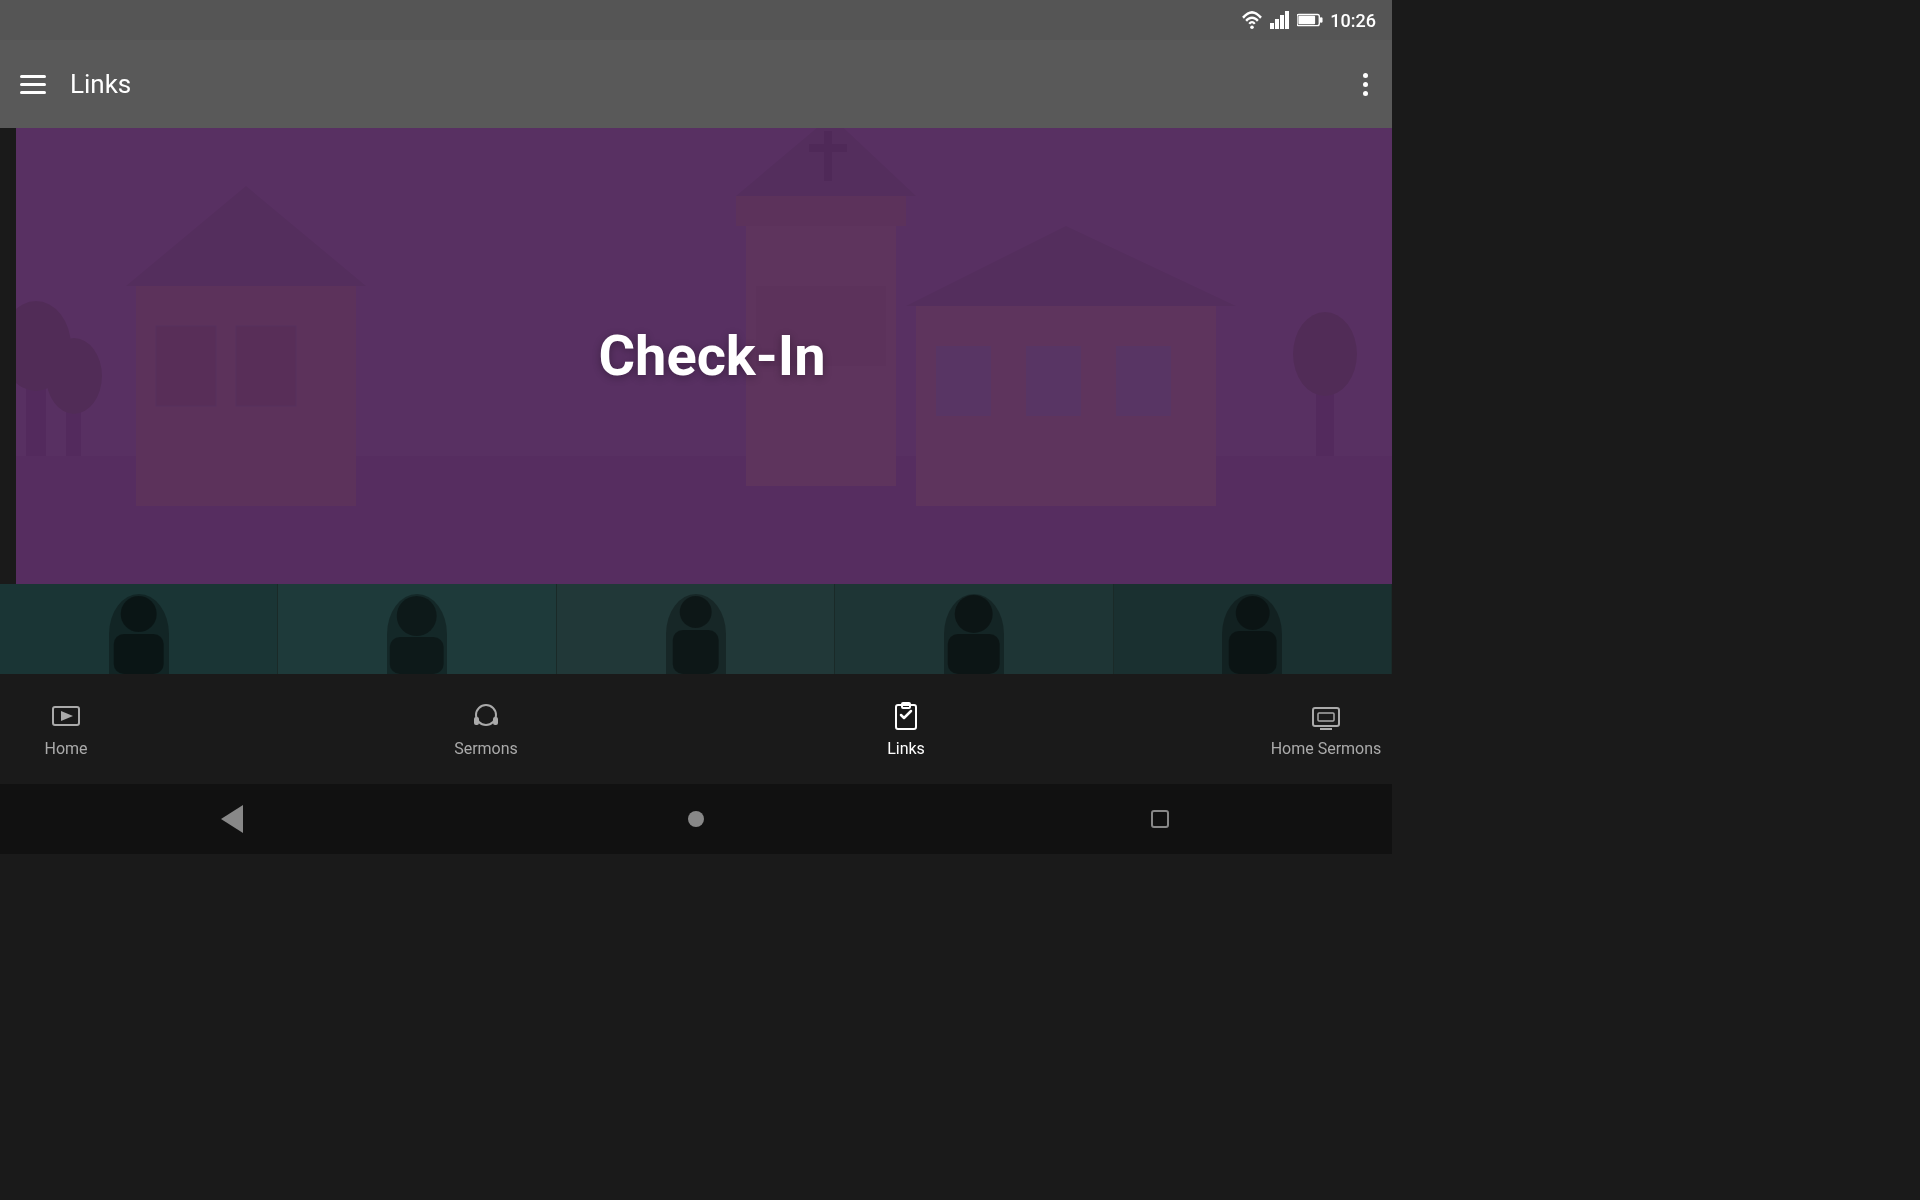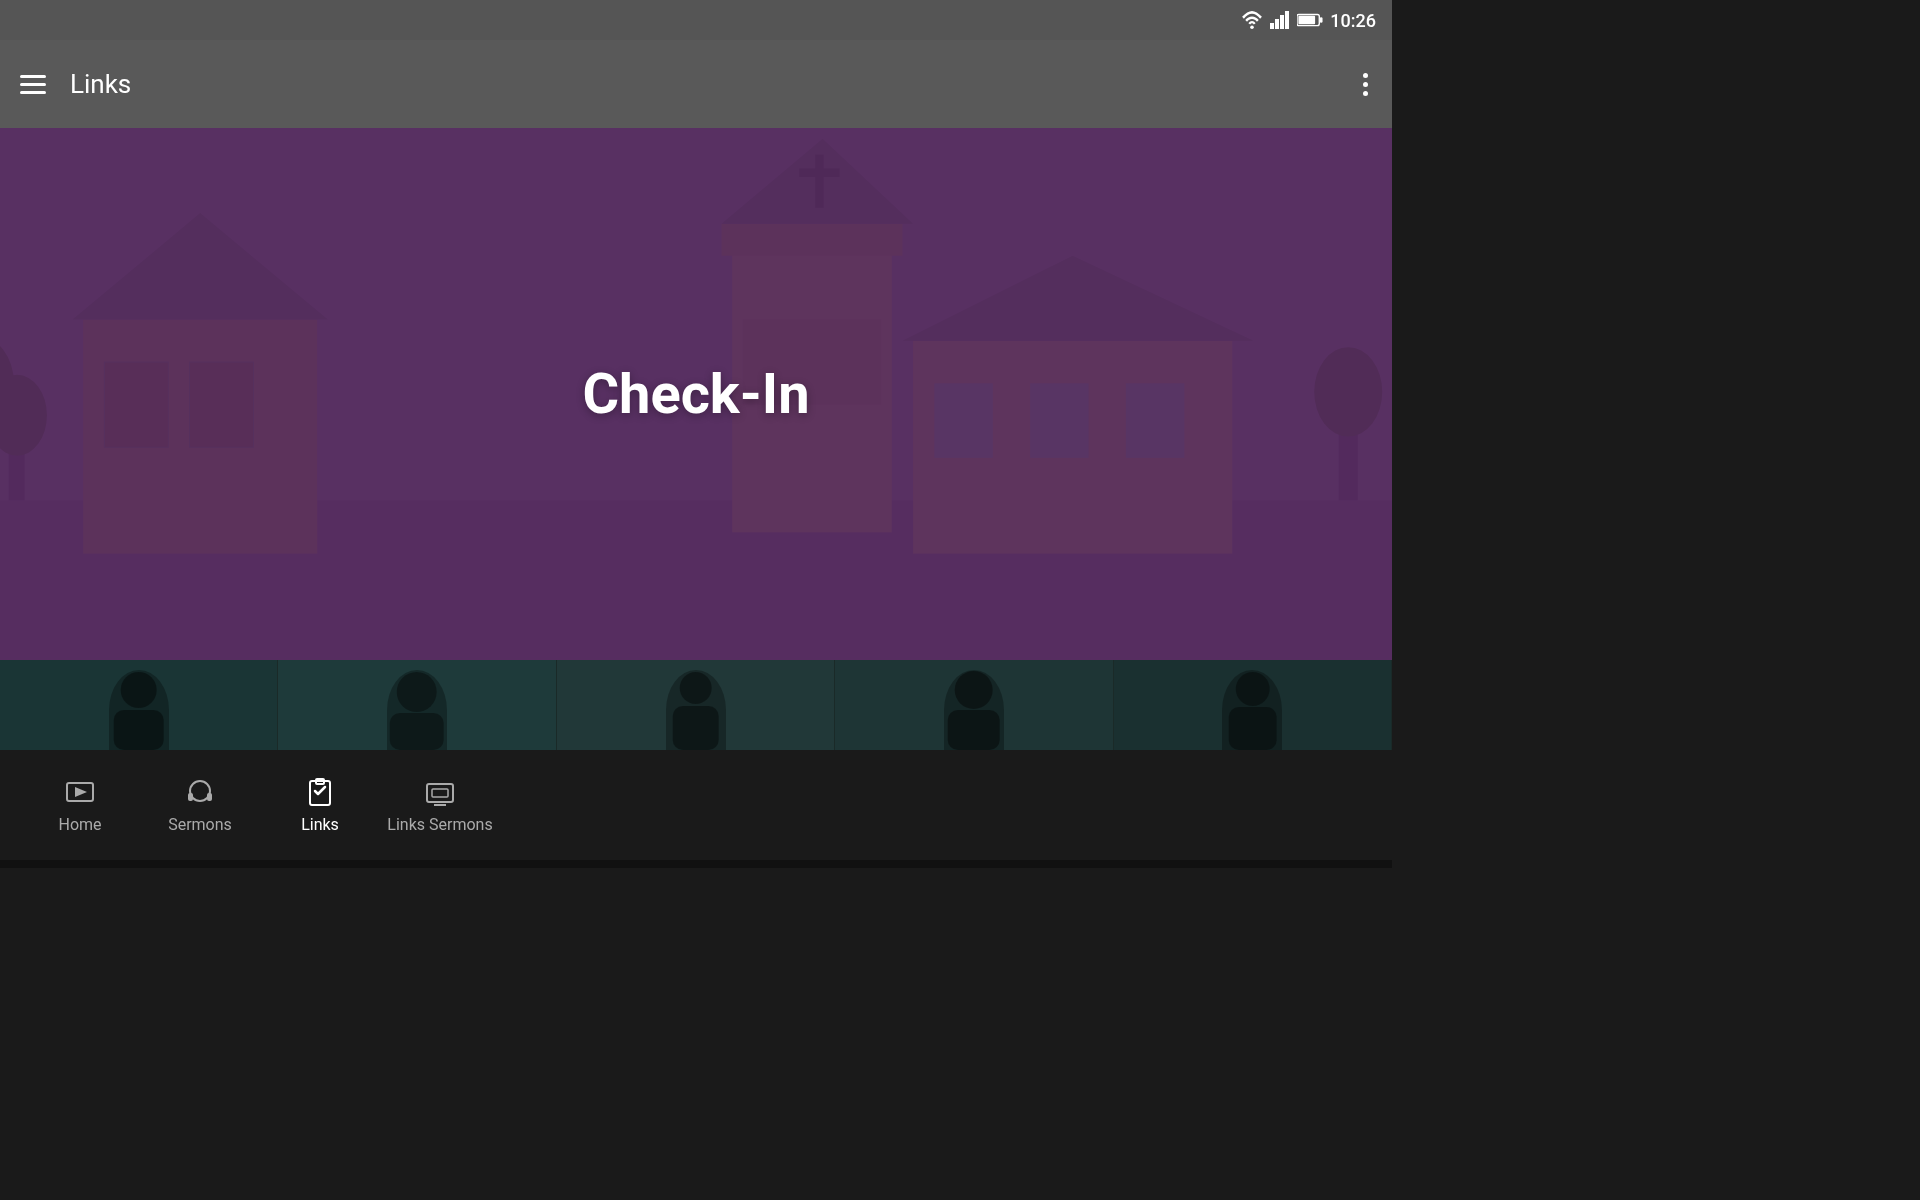--- a/index.html
+++ b/index.html
@@ -56,24 +56,25 @@
 
     .app-title {
       color: white;
       font-size: 26px;
       font-weight: 400;
     }
 
     
     #hero {
       width: 100%;
-      height: 532px;
+      height: 456px;
       position: relative;
       overflow: hidden;
       background: #5a3060;
+      margin-left: 16px;
     }
 
     #hero-text {
       position: absolute;
       top: 50%;
       left: 50%;
       transform: translate(-50%, -50%);
       color: white;
       font-size: 56px;
       font-weight: 700;
@@ -118,22 +119,22 @@
       border-radius: 50% 50% 0 0;
     }
 
     
     #bottom-nav {
       width: 100%;
       height: 110px;
       background: #1a1a1a;
       display: flex;
       align-items: center;
-      justify-content: flex-start;
-      padding: 0 20px;
+      justify-content: space-between;
+      padding: 0 6px;
     }
 
     .nav-item {
       display: flex;
       flex-direction: column;
       align-items: center;
       gap: 6px;
       cursor: pointer;
       min-width: 120px;
     }
@@ -397,21 +398,21 @@
     <span class="nav-label active">Links</span>
   </div>
 
   <div class="nav-item">
     <svg class="nav-svg" viewBox="0 0 32 32" fill="none">
 
       <rect x="3" y="7" width="26" height="18" rx="2" fill="none" stroke="#aaaaaa" stroke-width="2"></rect>
       <line x1="10" y1="28" x2="22" y2="28" stroke="#aaaaaa" stroke-width="2"></line>
       <rect x="8" y="12" width="16" height="8" rx="1" fill="none" stroke="#aaaaaa" stroke-width="1.5"></rect>
     </svg>
-    <span class="nav-label">Links Sermons</span>
+    <span class="nav-label">Home Sermons</span>
   </div>
 
 </div>
 
 <div id="sys-nav">
   <div class="sys-nav-btn">
     <div class="back-arrow"></div>
   </div>
   <div class="sys-nav-btn">
     <div class="home-circle"></div>

